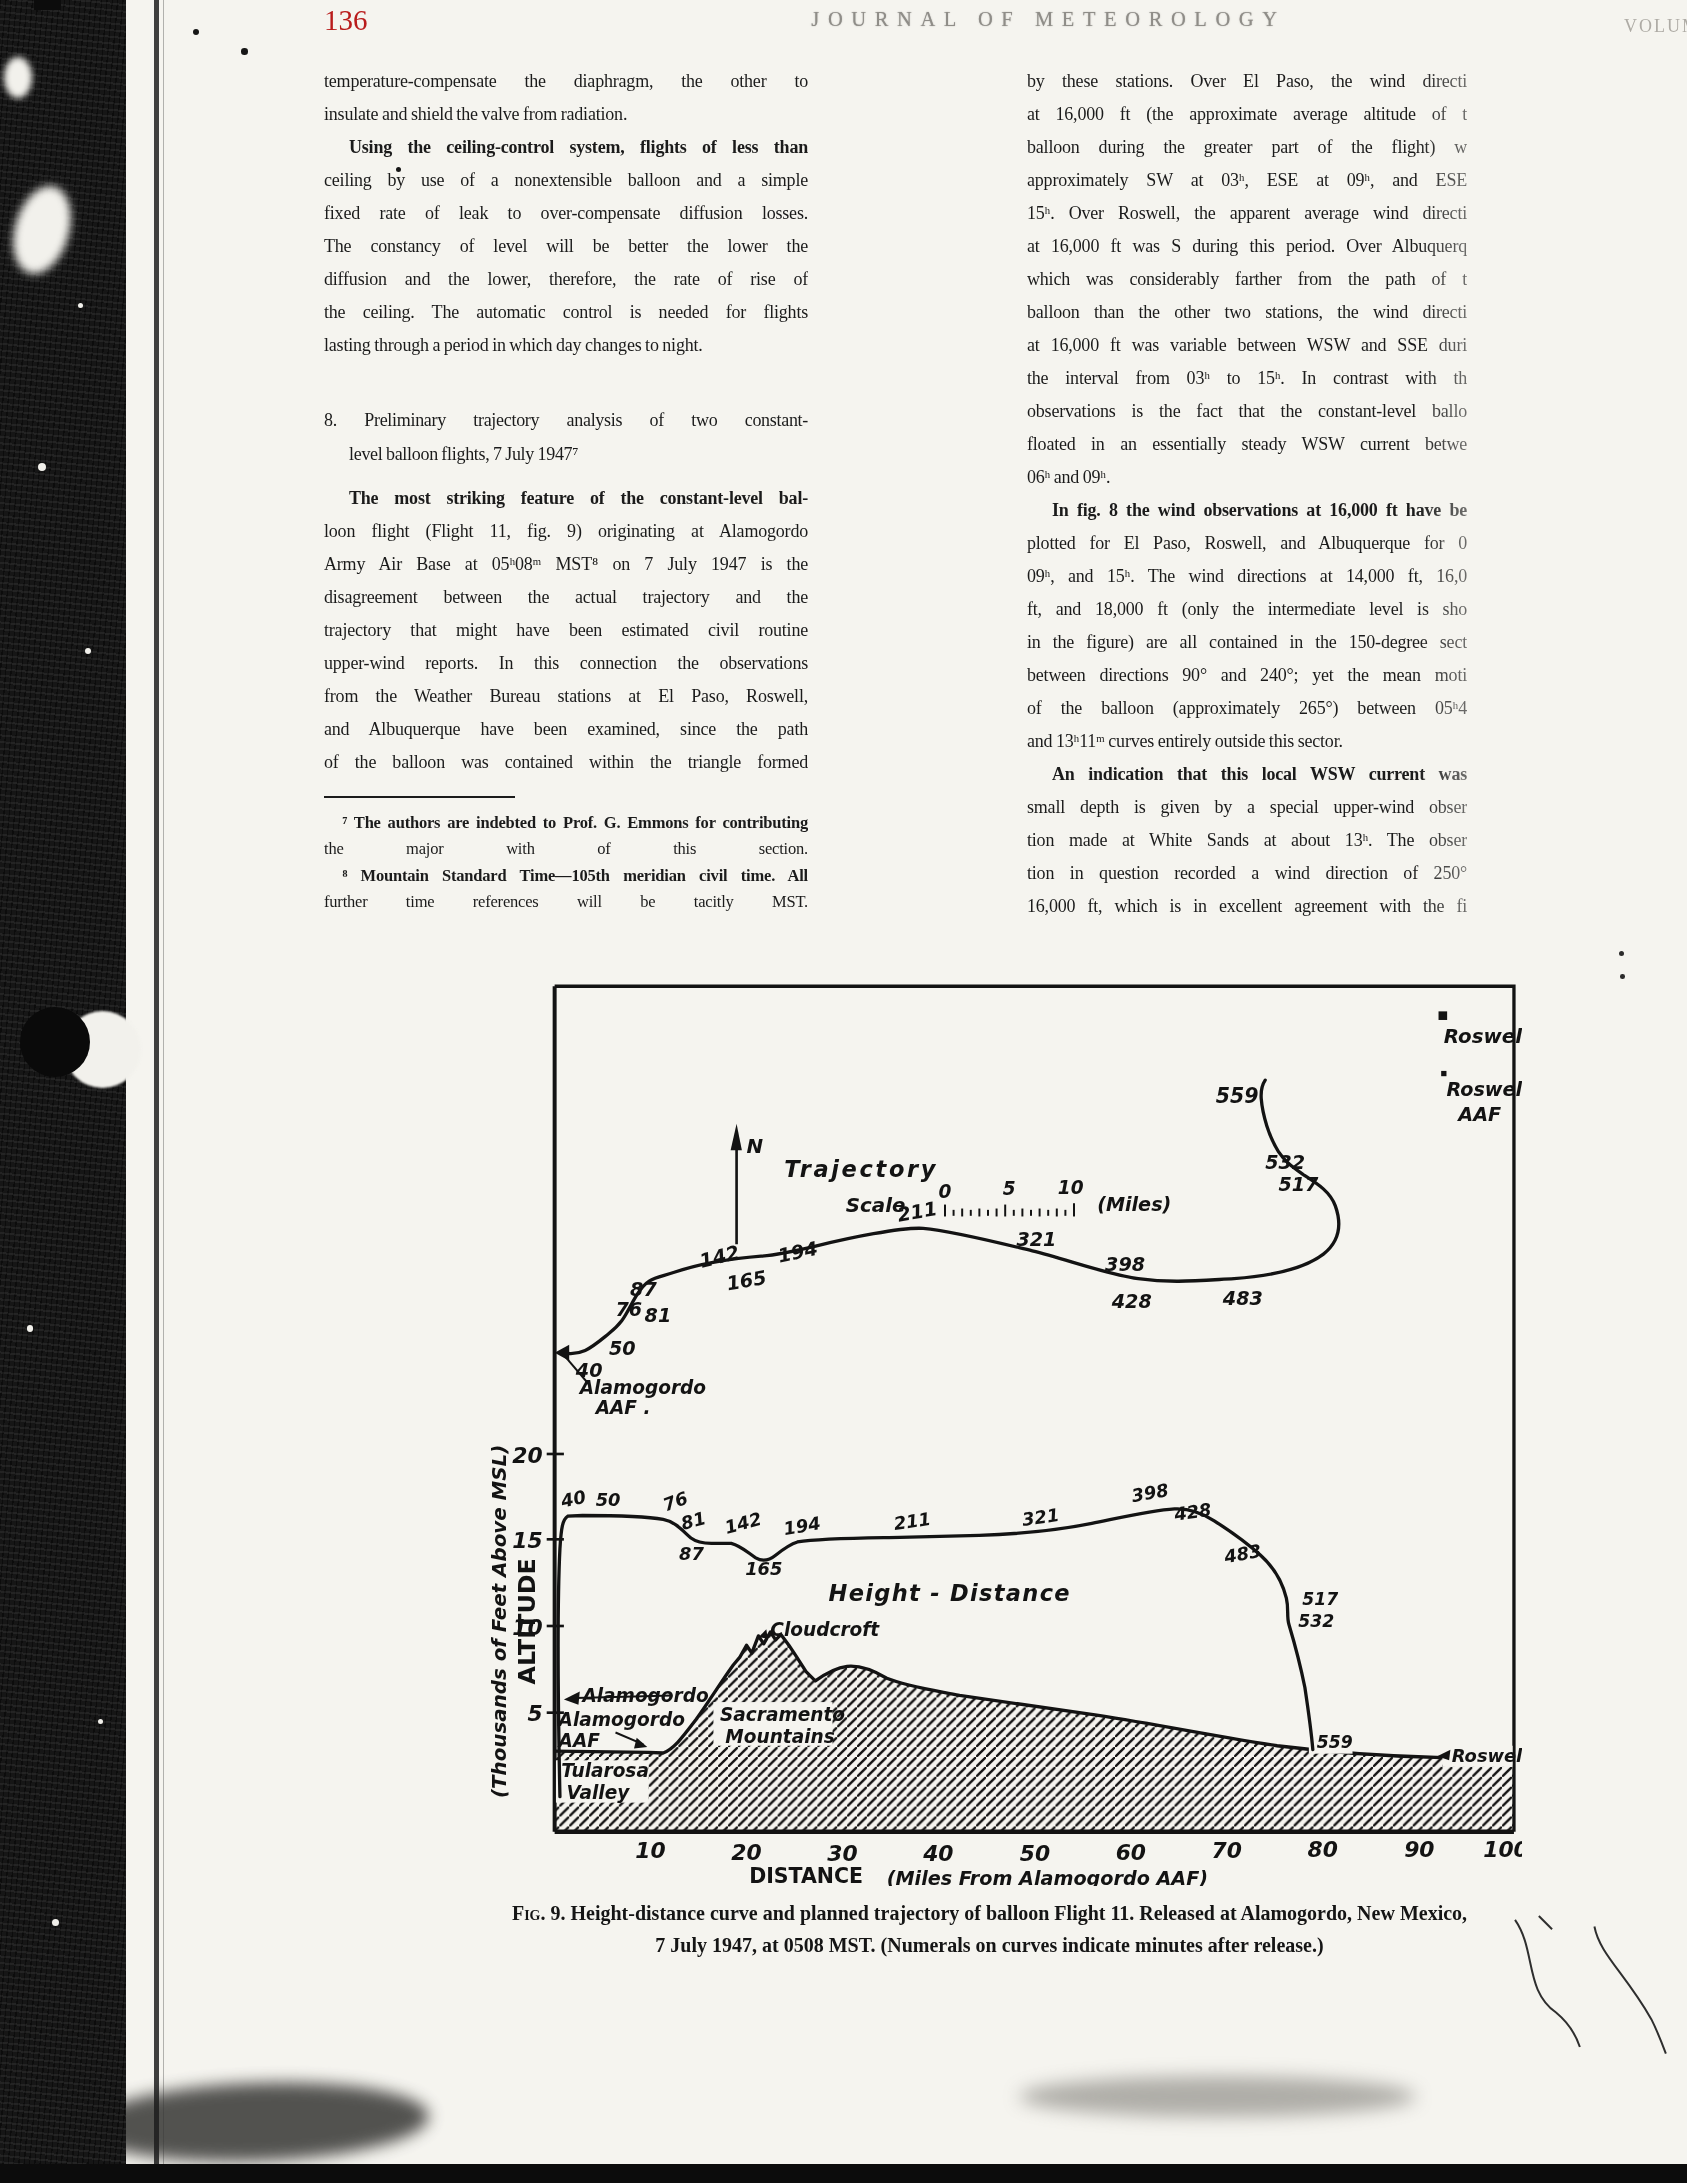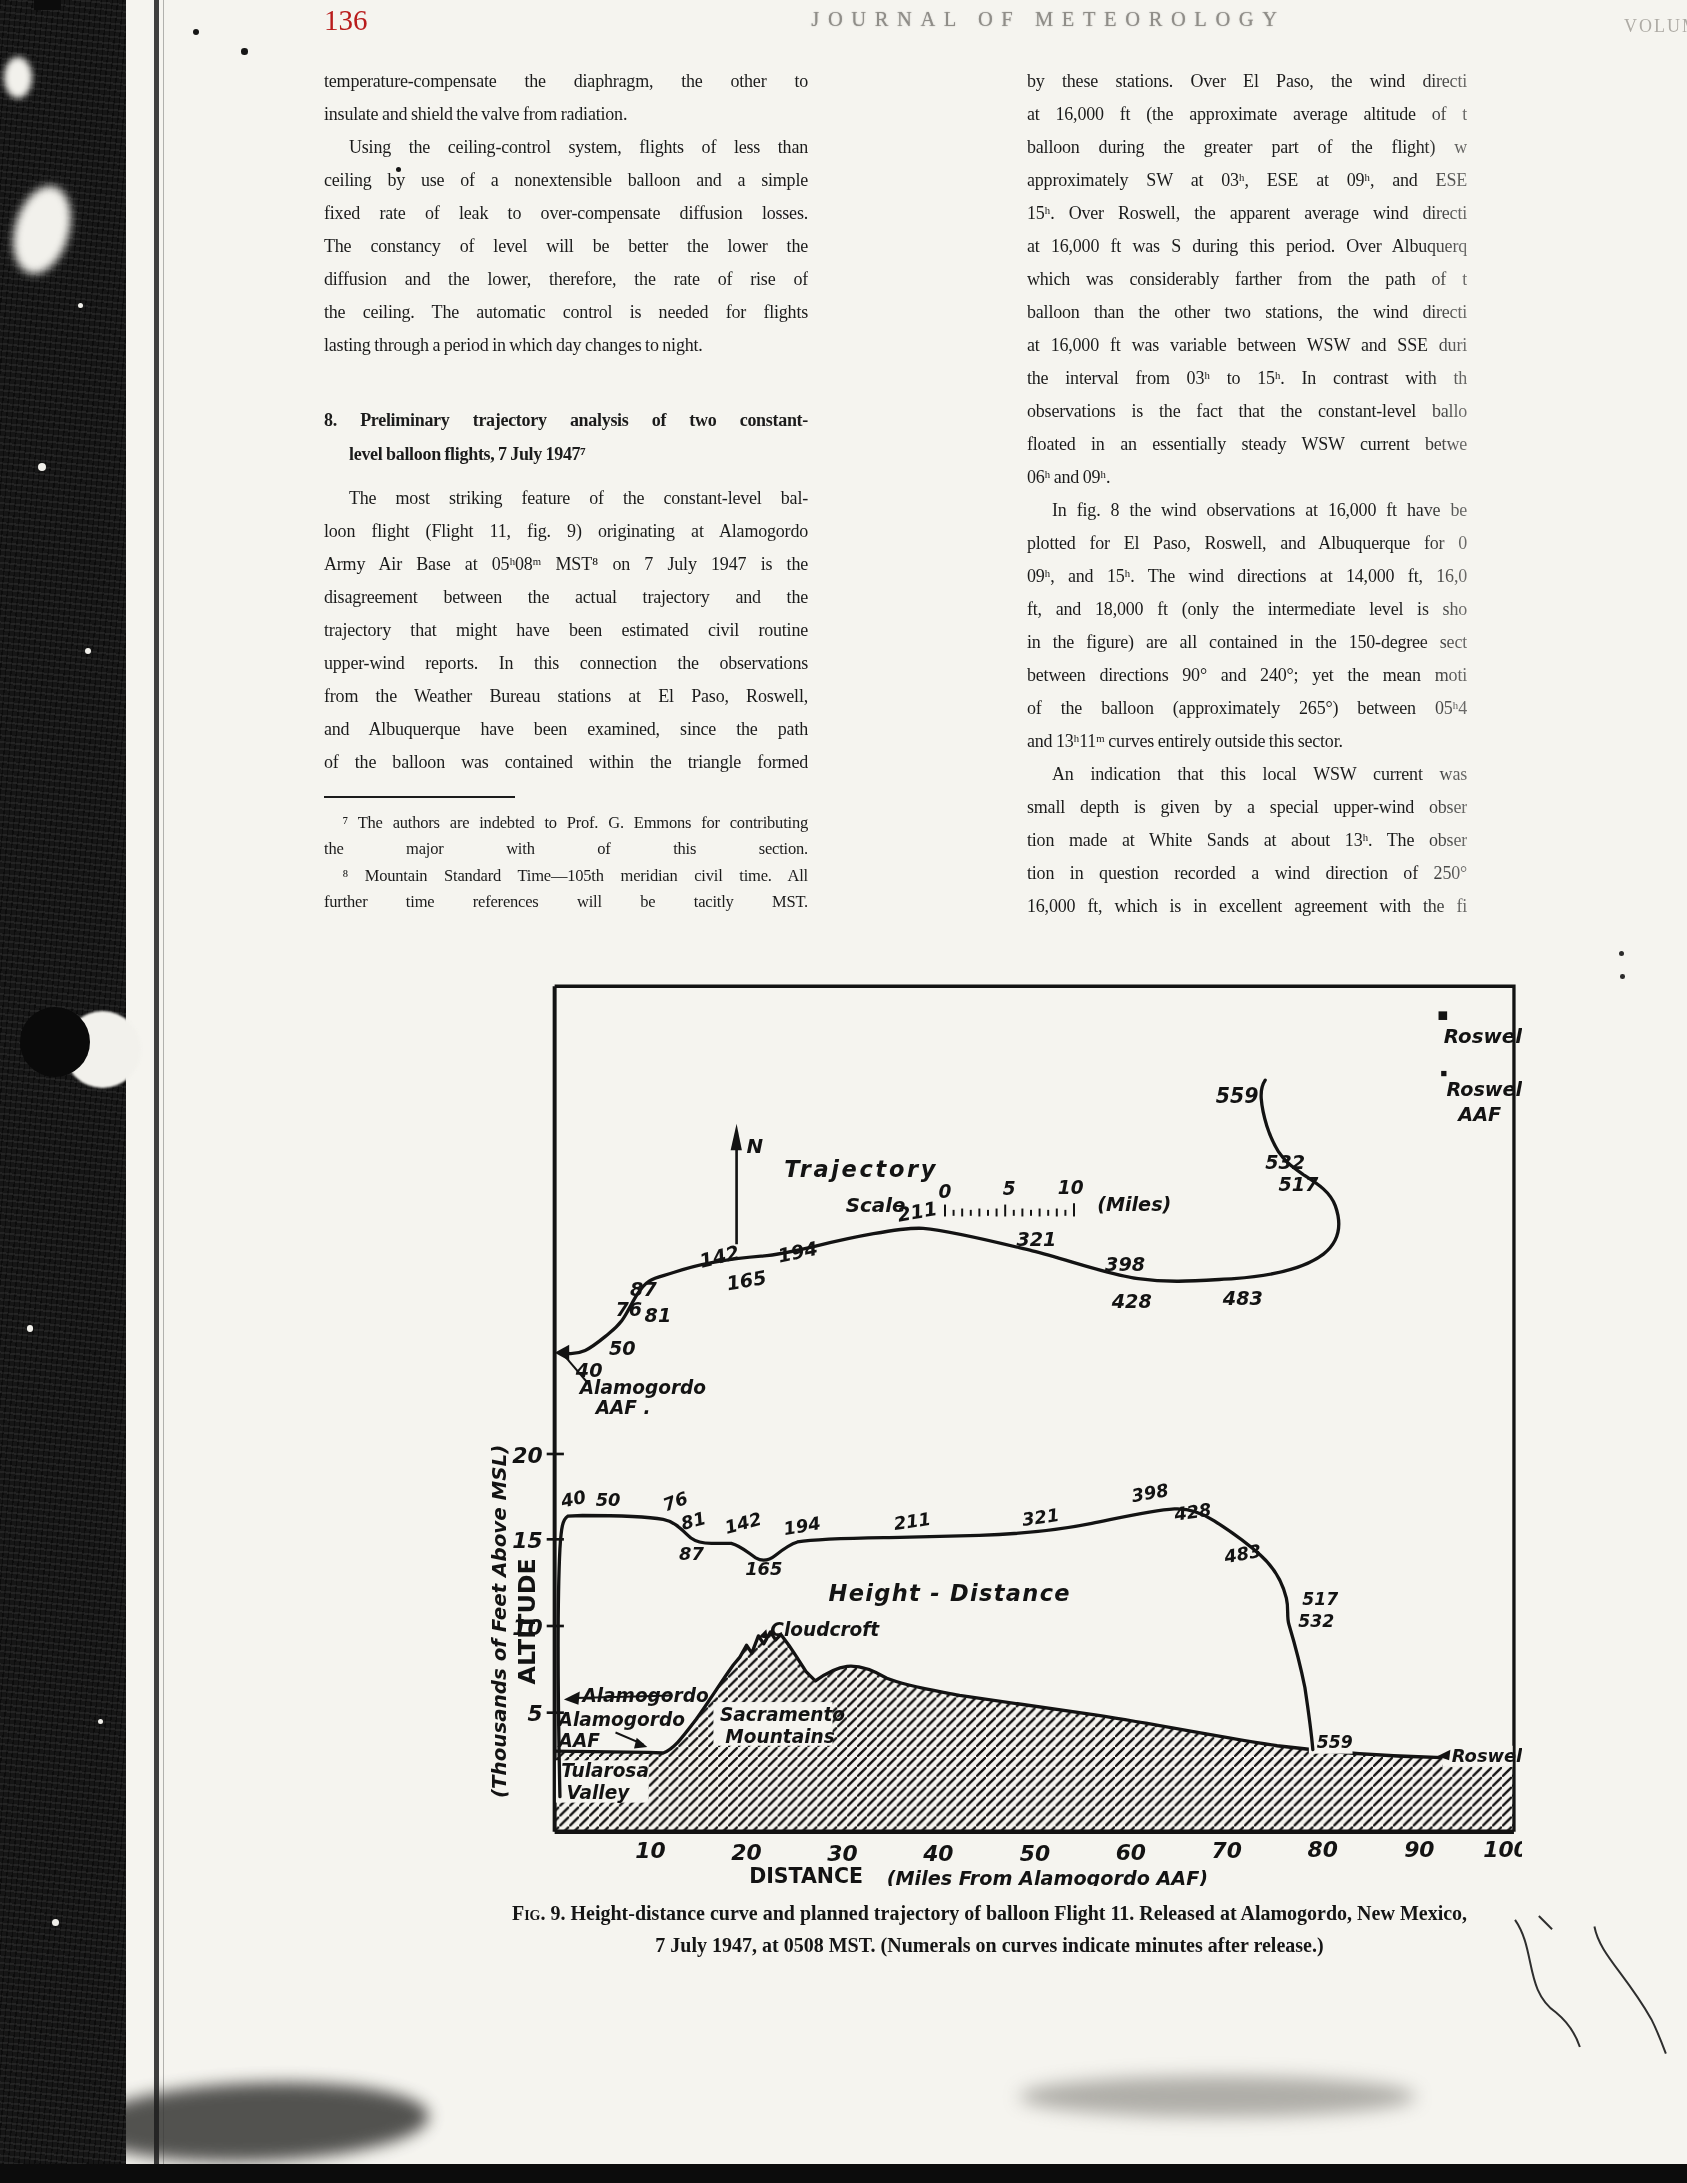--- a/index.html
+++ b/index.html
@@ -27,22 +27,22 @@
   #journal-title{position:absolute;left:751px;top:8px;width:595px;text-align:center;font-size:20.5px;
      letter-spacing:8.6px;color:#8f8d88;text-shadow:0 0 1.3px rgba(145,143,138,.8);white-space:nowrap;}
   #volume-label{position:absolute;left:1624px;top:16px;font-size:18px;letter-spacing:2px;color:#aeaba5;z-index:6;}
   
   #col-left{position:absolute;left:324px;top:65px;width:484px;}
   #col-right{position:absolute;left:1027px;top:65px;width:440px;}
   .ln{height:33px;line-height:33px;overflow:hidden;font-size:18px;letter-spacing:-0.2px;word-spacing:-0.7px;
       text-align:justify;text-align-last:justify;white-space:nowrap;}
   #col-left .ln{white-space:normal;}
   .nj{text-align:left;text-align-last:left;}
-  .ind{padding-left:25px;}
-  .hd{font-weight:bold;height:34px;line-height:34px;font-size:18px;letter-spacing:-0.3px;}
+  .ind{padding-left:25px;font-weight:bold;}
+  .hd{font-weight:normal;height:34px;line-height:34px;font-size:18px;letter-spacing:-0.3px;}
   .gap62{height:41px;} .gap16{height:10.6px;}
   #fn-rule{width:191px;height:2px;background:#1b1b1b;margin:17px 0 12px 0;}
   .fn{height:26.5px;line-height:26.5px;overflow:hidden;font-size:16.5px;letter-spacing:-0.2px;
       text-align:justify;text-align-last:justify;white-space:normal;}
   .fn.ind{padding-left:18.5px;}
   
   #fig-svg{position:absolute;left:450px;top:973px;z-index:2;}
   #fig-caption{position:absolute;left:361px;top:1897px;width:1257px;text-align:center;
      font-weight:bold;font-size:20px;line-height:32px;color:#151515;}
   #fig-caption .sc{font-variant:small-caps;}

